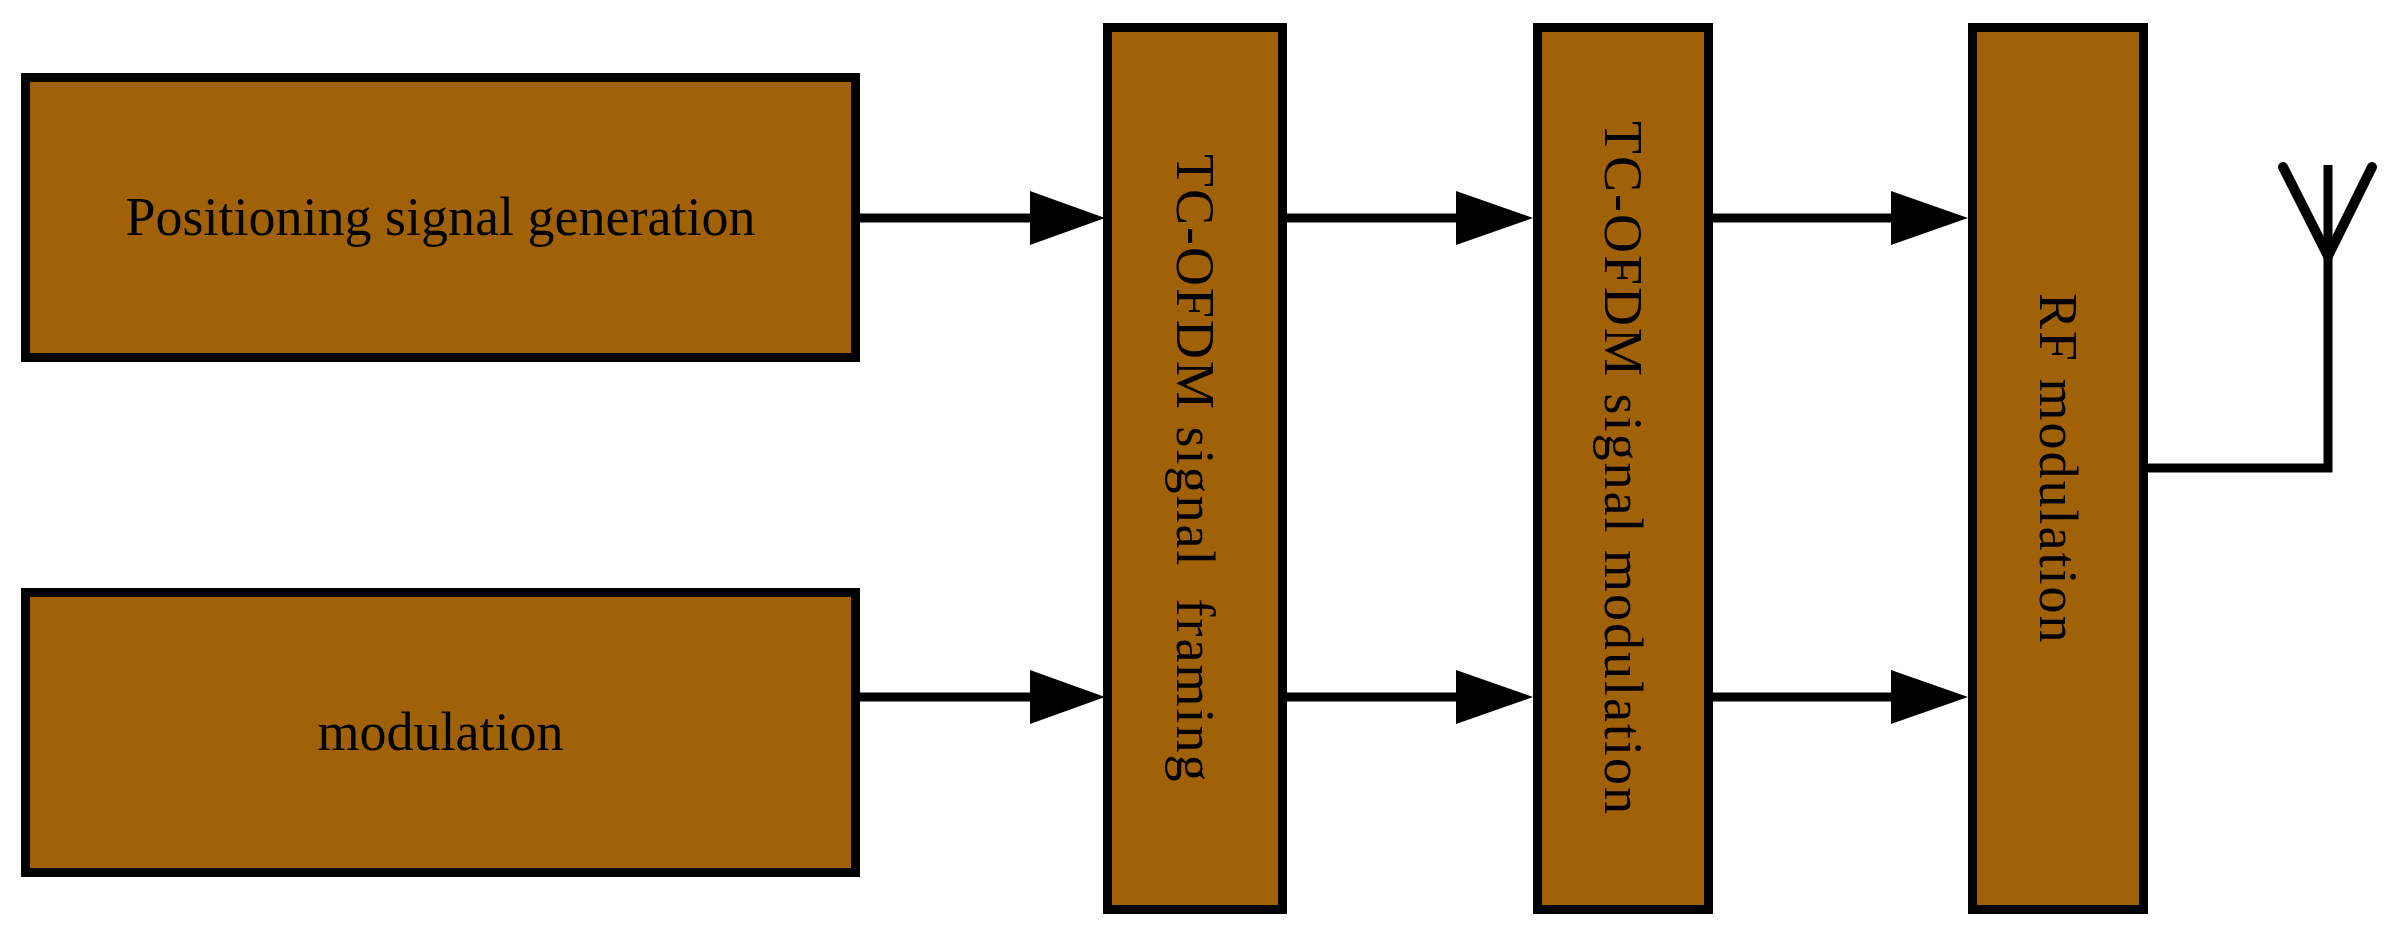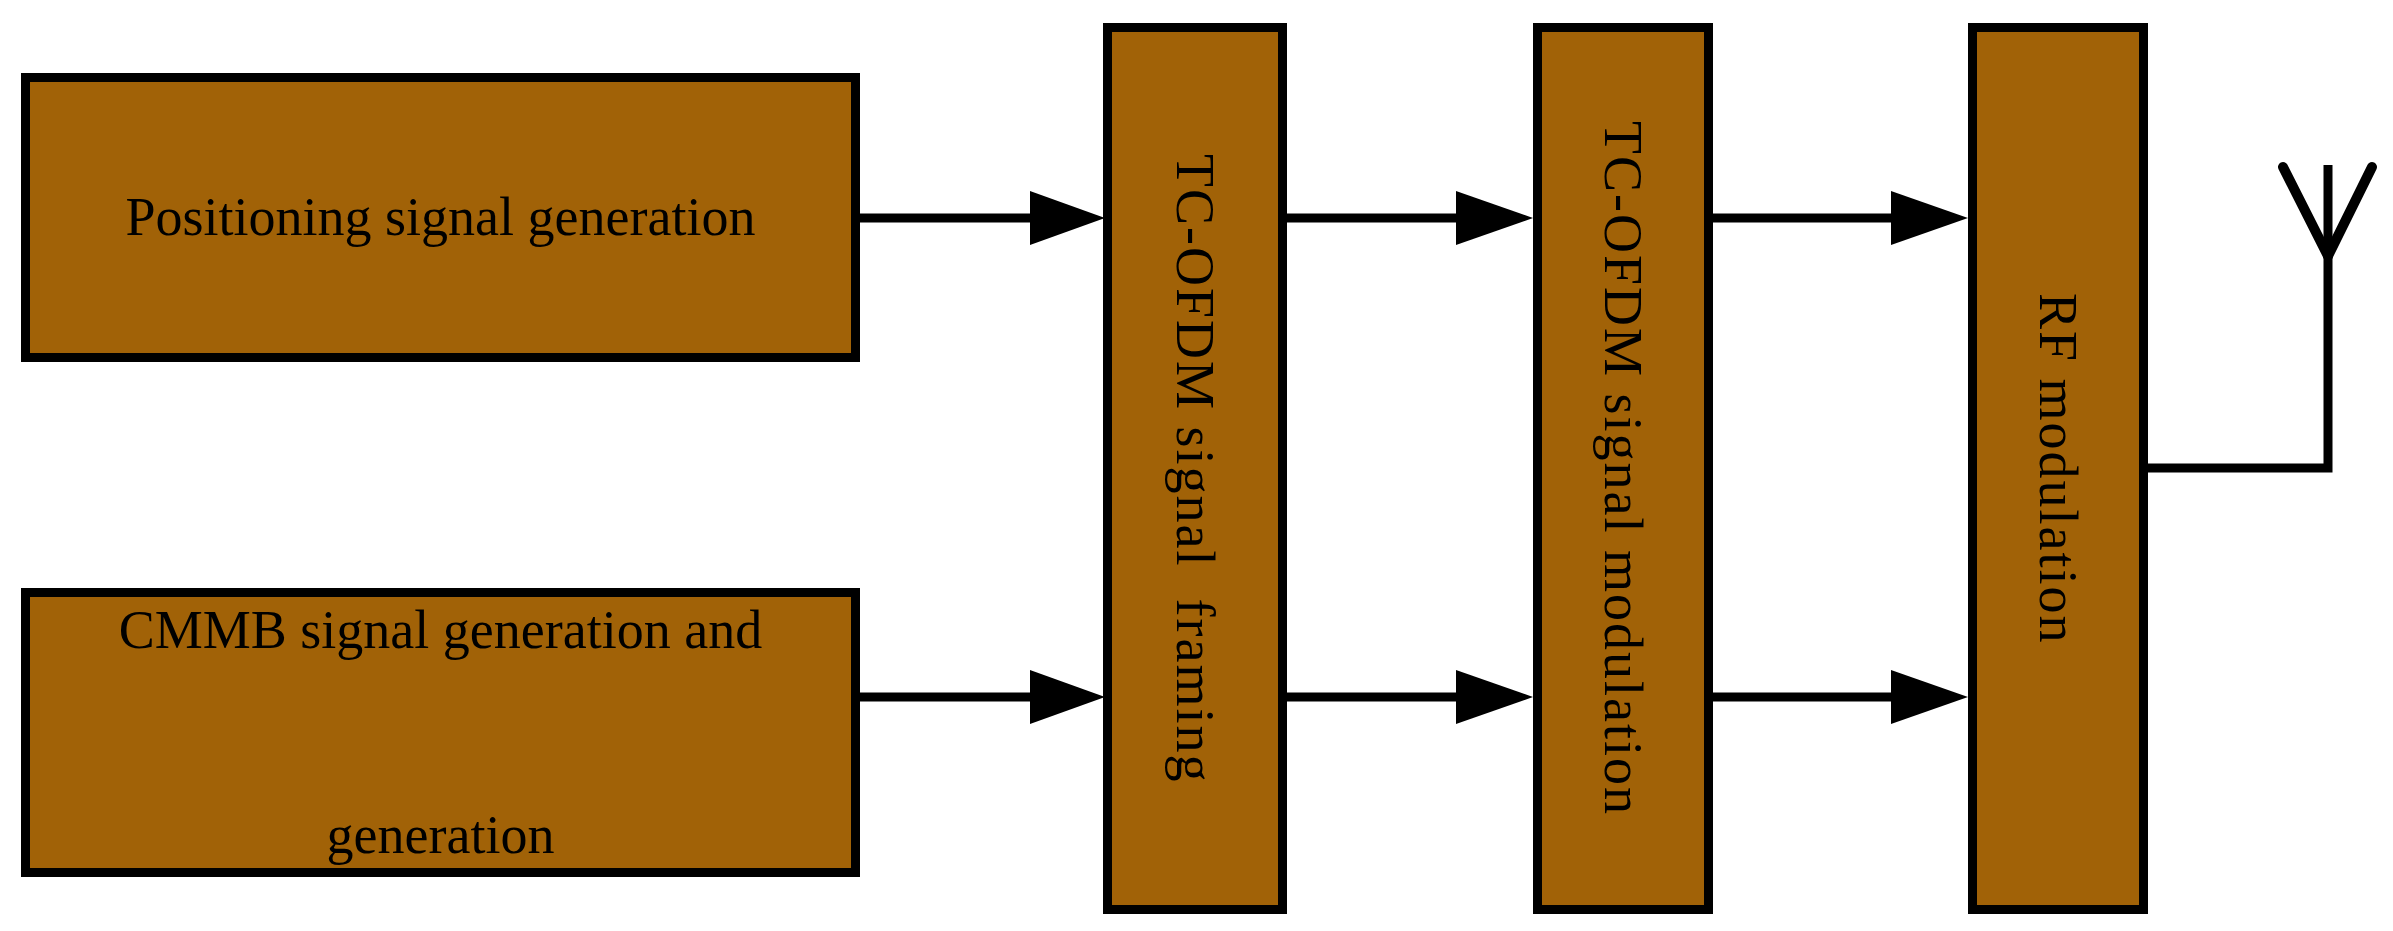--- a/index.html
+++ b/index.html
@@ -91,22 +91,21 @@
   </svg>
 
   <div class="box" id="box-positioning">
     <div class="hlabel">
       <span>Positioning signal generation</span>
     </div>
   </div>
 
   <div class="box" id="box-cmmb">
     <div class="hlabel">
-      <span>CMMB signal generation and</span>
-      <span>generation</span>
+      <span>modulation</span>
     </div>
   </div>
 
   <div class="box" id="box-framing">
     <div class="vlabel">TC-OFDM signal  framing</div>
   </div>
 
   <div class="box" id="box-ofdm-mod">
     <div class="vlabel">TC-OFDM signal modulation</div>
   </div>

